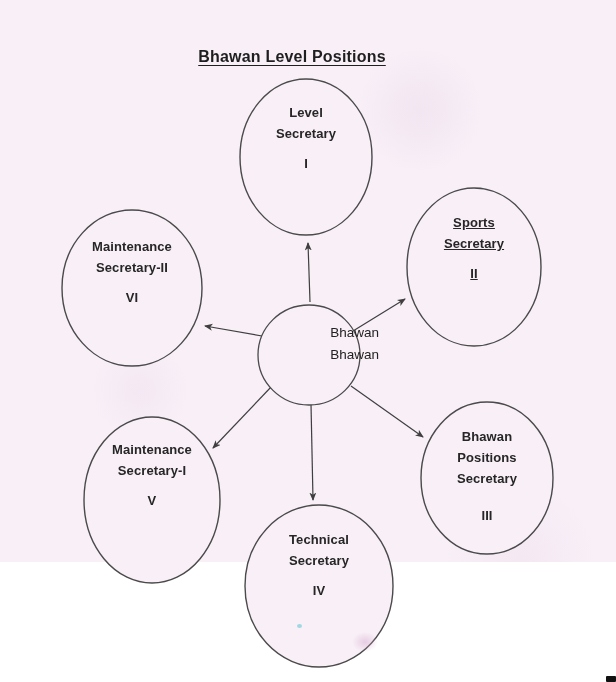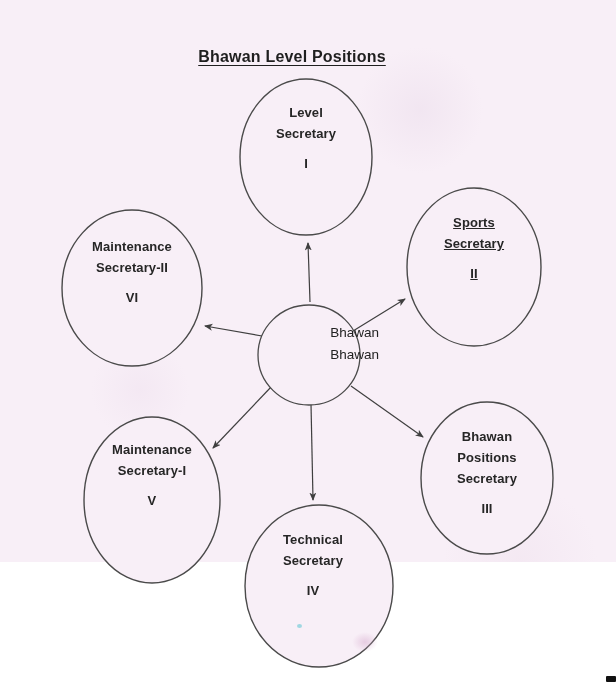--- a/index.html
+++ b/index.html
@@ -33,21 +33,21 @@
     position: absolute;
     width: 140px;
     display: flex; flex-direction: column; align-items: center;
     text-align: center;
     color: #262626;
     font-size: 13px; font-weight: bold;
     line-height: 21px;
     letter-spacing: 0.1px;
   }
   .node-label .numeral { margin-top: 9px; }
-  .node-label.three-line .numeral { margin-top: 9px; text-align: center; }
+  .node-label.three-line .numeral { margin-top: 16px; text-align: center; }
   .center-label {
     position: absolute;
     left: 239px; top: 322px; width: 140px;
     display: flex; flex-direction: column; align-items: flex-end;
     text-align: center;
     color: #222222;
     font-size: 13.5px; font-weight: normal;
     line-height: 22px;
   }
   .artifact { position: absolute; }
@@ -123,21 +123,21 @@
     <span>Secretary</span>
     <span class="numeral">III</span>
   </div>
 
   <div class="node-label" style="left:82px; top:439px;">
     <span>Maintenance</span>
     <span>Secretary-I</span>
     <span class="numeral">V</span>
   </div>
 
-  <div class="node-label" style="left:243px; top:529px;align-items:center;">
+  <div class="node-label" style="left:249px; top:529px;align-items:center;">
     <span>Technical</span>
     <span>Secretary</span>
     <span class="numeral">IV</span>
   </div>
 
   <div class="artifact cyan-dot"></div>
   <div class="artifact pink-smudge"></div>
   <div class="artifact corner-mark"></div>
 
 </div>

